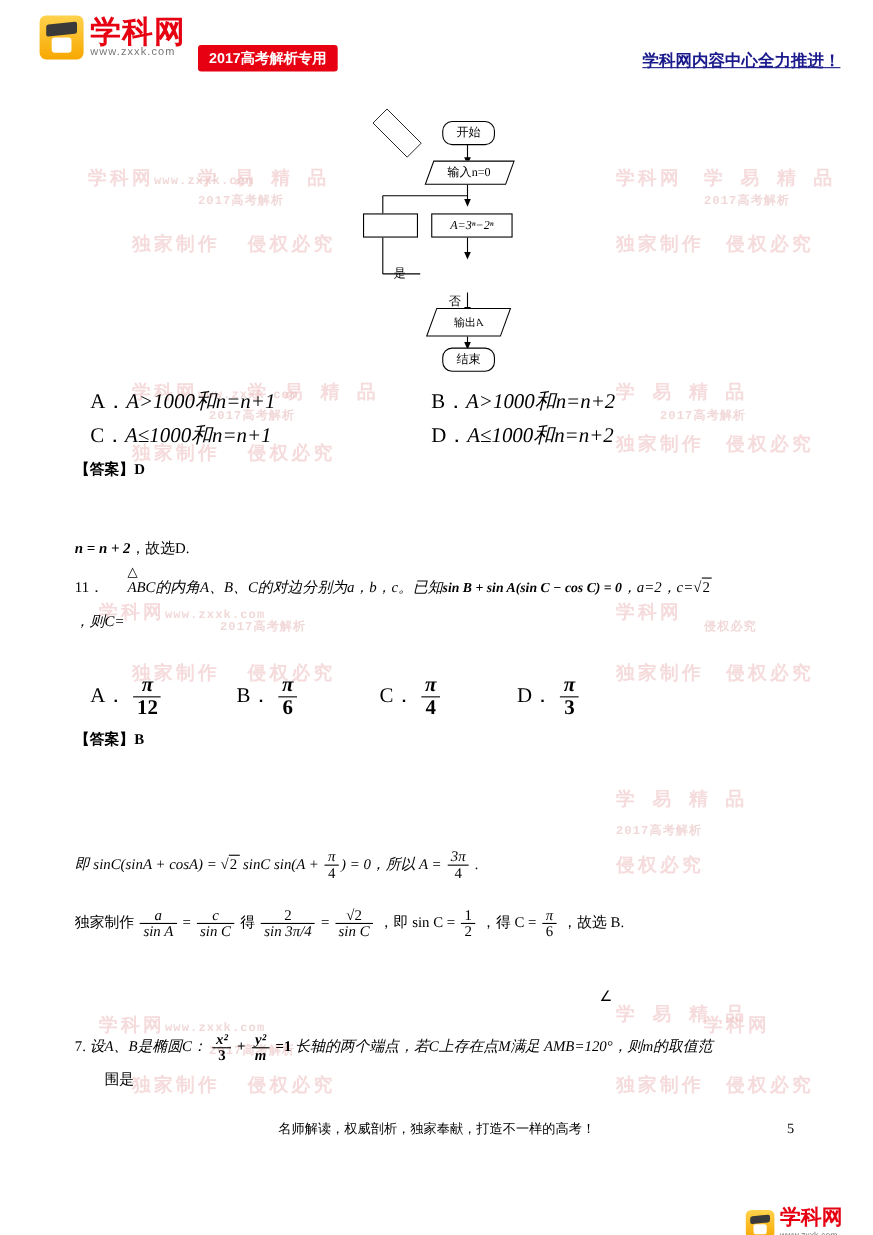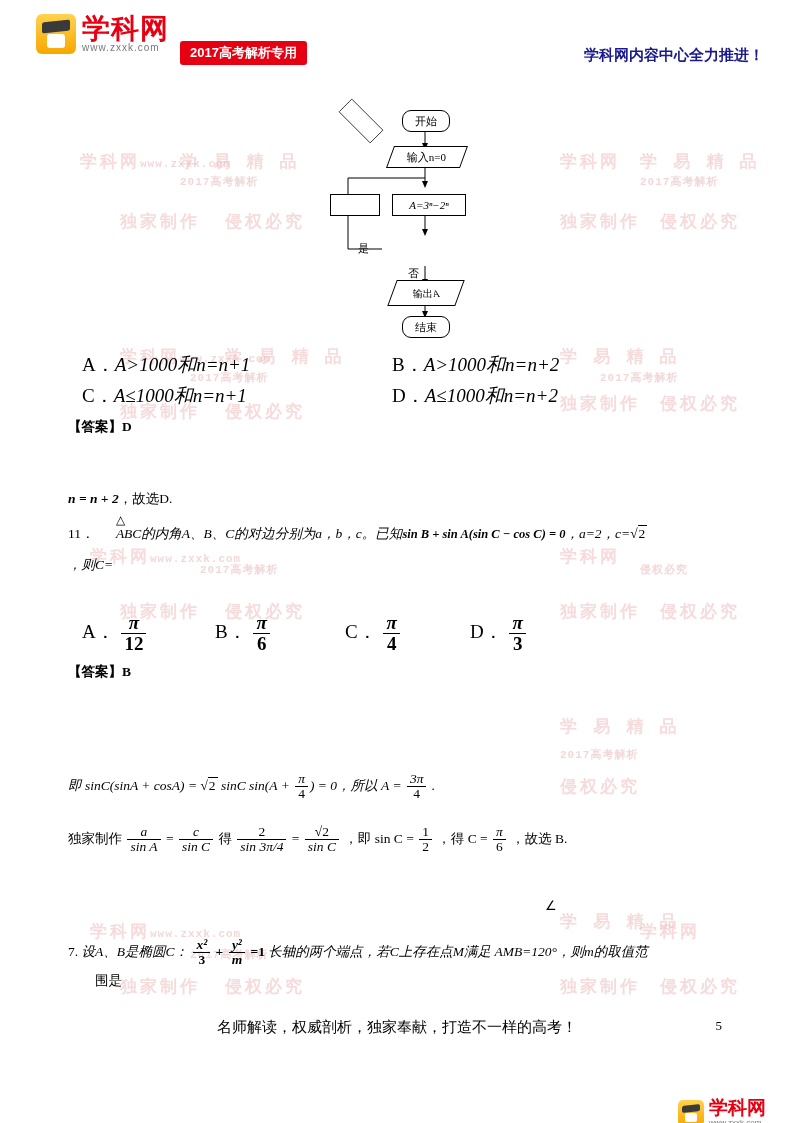--- a/index.html
+++ b/index.html
@@ -54,21 +54,21 @@
   .promo{
     position:absolute;right:30px;top:12px;
     color:#e60012;font-size:16px;font-weight:bold;
     font-family:"Liberation Sans",sans-serif;
     display:flex;align-items:center;gap:3px;
   }
   .thumb{display:inline-block;width:14px;height:14px;background:#e60012;border-radius:2px;position:relative;}
   .thumb:after{content:"";position:absolute;left:3px;top:2px;width:4px;height:4px;background:#fff;border-radius:1px;}
   .promo2{
     position:absolute;right:30px;top:46px;
-    color:#1a1a8c;font-size:15px;font-family:"Liberation Sans",sans-serif;font-weight:bold;
+    color:#1a1a8c;font-size:15px;font-family:"Liberation Sans",sans-serif;font-weight:bold;text-decoration:underline;
   }
 
   
   .flow{position:absolute;left:330px;top:108px;width:170px;height:220px;}
   .fnode{
     position:absolute;border:1px solid #000;background:#fff;
     font-size:11px;text-align:center;line-height:1;
     display:flex;align-items:center;justify-content:center;
   }
   .term{border-radius:9px;}
@@ -93,21 +93,21 @@
   .frac .n{display:block;border-bottom:1px solid currentColor;padding:0 3px;}
   .frac .d{display:block;padding:0 3px;}
   .ital{font-style:italic;}
   .bold{font-weight:bold;}
   .sqrt{display:inline-block;}
   .sqrt .rad{border-top:1px solid currentColor;padding:0 2px 0 1px;}
 
   
   .footer{
     position:absolute;left:0;top:1018px;width:794px;text-align:center;
-    font-size:15px;color:#000;
+    font-size:12px;color:#000;
   }
   .pageno{position:absolute;right:72px;top:1018px;font-size:13px;}
   .footer-logo{position:absolute;right:28px;top:1098px;display:flex;align-items:center;gap:5px;}
   .footer-logo .lm{
     width:26px;height:26px;border-radius:5px;background:linear-gradient(#ffd24d,#f7a800);position:relative;}
   .footer-logo .lm:before{content:"";position:absolute;left:4px;top:5px;width:18px;height:7px;background:#3a3a3a;border-radius:2px;transform:skewY(-6deg);}
   .footer-logo .lm:after{content:"";position:absolute;left:7px;top:13px;width:12px;height:9px;background:#fff;border-radius:2px;}
   .footer-logo .ft .m{font-size:19px;font-weight:bold;color:#e60012;font-family:"Liberation Sans",sans-serif;line-height:1;}
   .footer-logo .ft .u{font-size:8px;color:#777;font-family:"Liberation Sans",sans-serif;line-height:1.4;}
 </style>

